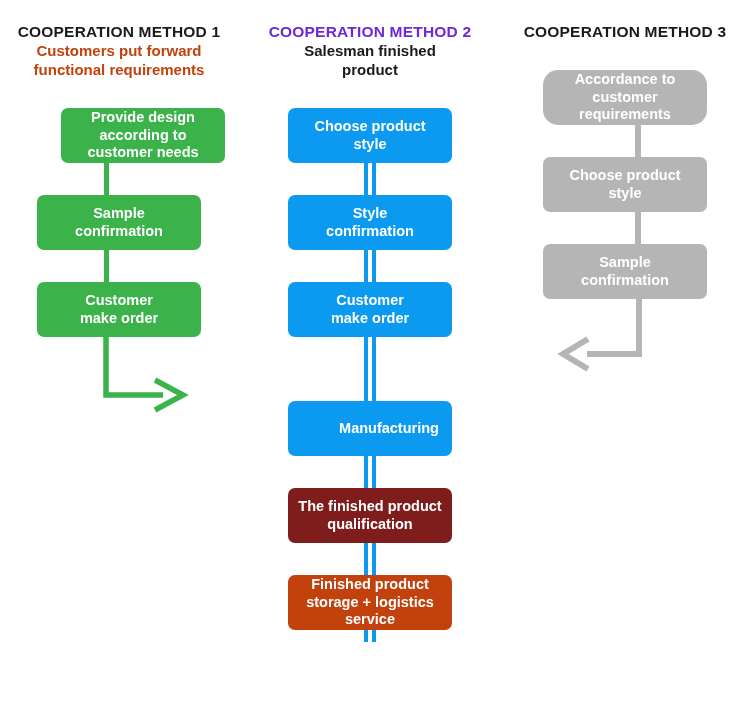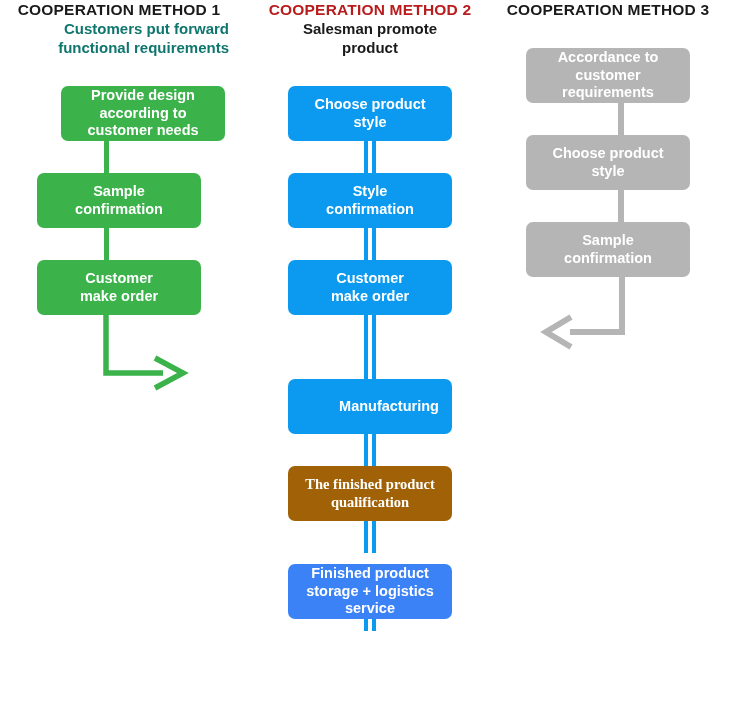--- a/index.html
+++ b/index.html
@@ -17,23 +17,24 @@
   .column {
     position: absolute;
     top: 0;
     width: 220px;
     display: flex;
     flex-direction: column;
     align-items: center;
   }
   .col-1 { left: 9px; }
   .col-2 { left: 260px; }
-  .col-3 { left: 498px; }
+  .col-3 { left: 515px; }
 
   .col-header {
+    padding-top: 22px;
     text-align: center;
     width: 100%;
   }
   .col-title {
     margin: 0;
     font-size: 15.5px;
     font-weight: 700;
     line-height: 19px;
     letter-spacing: 0.2px;
   }
@@ -82,21 +83,21 @@
   .arrow-svg { display: block; }
 </style>
 </head>
 <body>
 
 <div class="canvas" style="background-color: rgb(255, 255, 255);">
 
   <section class="column col-1">
     <header class="col-header">
       <h2 class="col-title" style="color: rgb(26, 26, 26);">COOPERATION METHOD 1</h2>
-      <div class="col-subtitle" style="color: #0f766e; text-align: right;">Customers put forward
+      <div class="col-subtitle" style="color: #c2410c;">Customers put forward
 functional requirements</div>
     </header>
     <div class="steps">
       <div class="box" style="background-color: rgb(59, 178, 74); color: rgb(255, 255, 255); margin-left: 48px;">Provide design
 according to
 customer needs</div>
       <div class="connector single" style="background-color: rgb(59, 178, 74);"></div>
       <div class="box" style="background-color: rgb(59, 178, 74); color: rgb(255, 255, 255);">Sample
 confirmation</div>
       <div class="connector single" style="background-color: rgb(59, 178, 74);"></div>
@@ -104,53 +105,53 @@
 make order</div>
       <svg class="arrow-svg" width="220" height="80" viewBox="0 0 220 80" style="color: rgb(59, 178, 74);">
         <polyline points="97,0 97,58 154,58" fill="none" stroke="currentColor" stroke-width="5.5"></polyline>
         <polyline points="146,43 174,58 146,73" fill="none" stroke="currentColor" stroke-width="5.5"></polyline>
       </svg>
     </div>
   </section>
 
   <section class="column col-2">
     <header class="col-header">
-      <h2 class="col-title" style="color: #b91c1c;">COOPERATION METHOD 2</h2>
-      <div class="col-subtitle" style="color: rgb(26, 26, 26);">Salesman promote
+      <h2 class="col-title" style="color: #6d28d9;">COOPERATION METHOD 2</h2>
+      <div class="col-subtitle" style="color: rgb(26, 26, 26);">Salesman finished
 product</div>
     </header>
     <div class="steps">
       <div class="box" style="background-color: rgb(11, 154, 240); color: rgb(255, 255, 255);">Choose product
 style</div>
       <div class="connector double" style="border-color: rgb(11, 154, 240);"></div>
       <div class="box" style="background-color: rgb(11, 154, 240); color: rgb(255, 255, 255);">Style
 confirmation</div>
       <div class="connector double" style="border-color: rgb(11, 154, 240);"></div>
       <div class="box" style="background-color: rgb(11, 154, 240); color: rgb(255, 255, 255);">Customer
 make order</div>
       <div class="connector double" style="border-color: rgb(11, 154, 240);"></div>
       <div class="connector double" style="border-color: rgb(11, 154, 240);"></div>
       <div class="box" style="background-color: rgb(11, 154, 240); color: rgb(255, 255, 255); padding-left: 44px;">Manufacturing</div>
       <div class="connector double" style="border-color: rgb(11, 154, 240);"></div>
-      <div class="box" style="background-color: #a16207; color: rgb(255, 255, 255); font-family: Liberation Serif, serif;">The finished product
+      <div class="box" style="background-color: #7f1d1d; color: rgb(255, 255, 255);">The finished product
 qualification</div>
       <div class="connector double" style="border-color: rgb(11, 154, 240);"></div>
-      <div class="box" style="background-color: #3b82f6; color: rgb(255, 255, 255); margin-top: 11px;">Finished product
+      <div class="box" style="background-color: #c2410c; color: rgb(255, 255, 255);">Finished product
 storage + logistics
 service</div>
       <div class="connector double stub" style="border-color: rgb(11, 154, 240);"></div>
     </div>
   </section>
 
   <section class="column col-3">
     <header class="col-header">
       <h2 class="col-title" style="color: rgb(26, 26, 26);">COOPERATION METHOD 3</h2>
     </header>
     <div class="steps">
-      <div class="box" style="background-color: rgb(181, 181, 181); color: rgb(255, 255, 255);">Accordance to
+      <div class="box" style="background-color: rgb(181, 181, 181); color: rgb(255, 255, 255); border-radius: 15px;">Accordance to
 customer
 requirements</div>
       <div class="connector single" style="background-color: rgb(181, 181, 181);"></div>
       <div class="box" style="background-color: rgb(181, 181, 181); color: rgb(255, 255, 255);">Choose product
 style</div>
       <div class="connector single" style="background-color: rgb(181, 181, 181);"></div>
       <div class="box" style="background-color: rgb(181, 181, 181); color: rgb(255, 255, 255);">Sample
 confirmation</div>
       <svg class="arrow-svg" width="220" height="80" viewBox="0 0 220 80" style="color: rgb(181, 181, 181);">
         <polyline points="124,0 124,55 72,55" fill="none" stroke="currentColor" stroke-width="6"></polyline>

